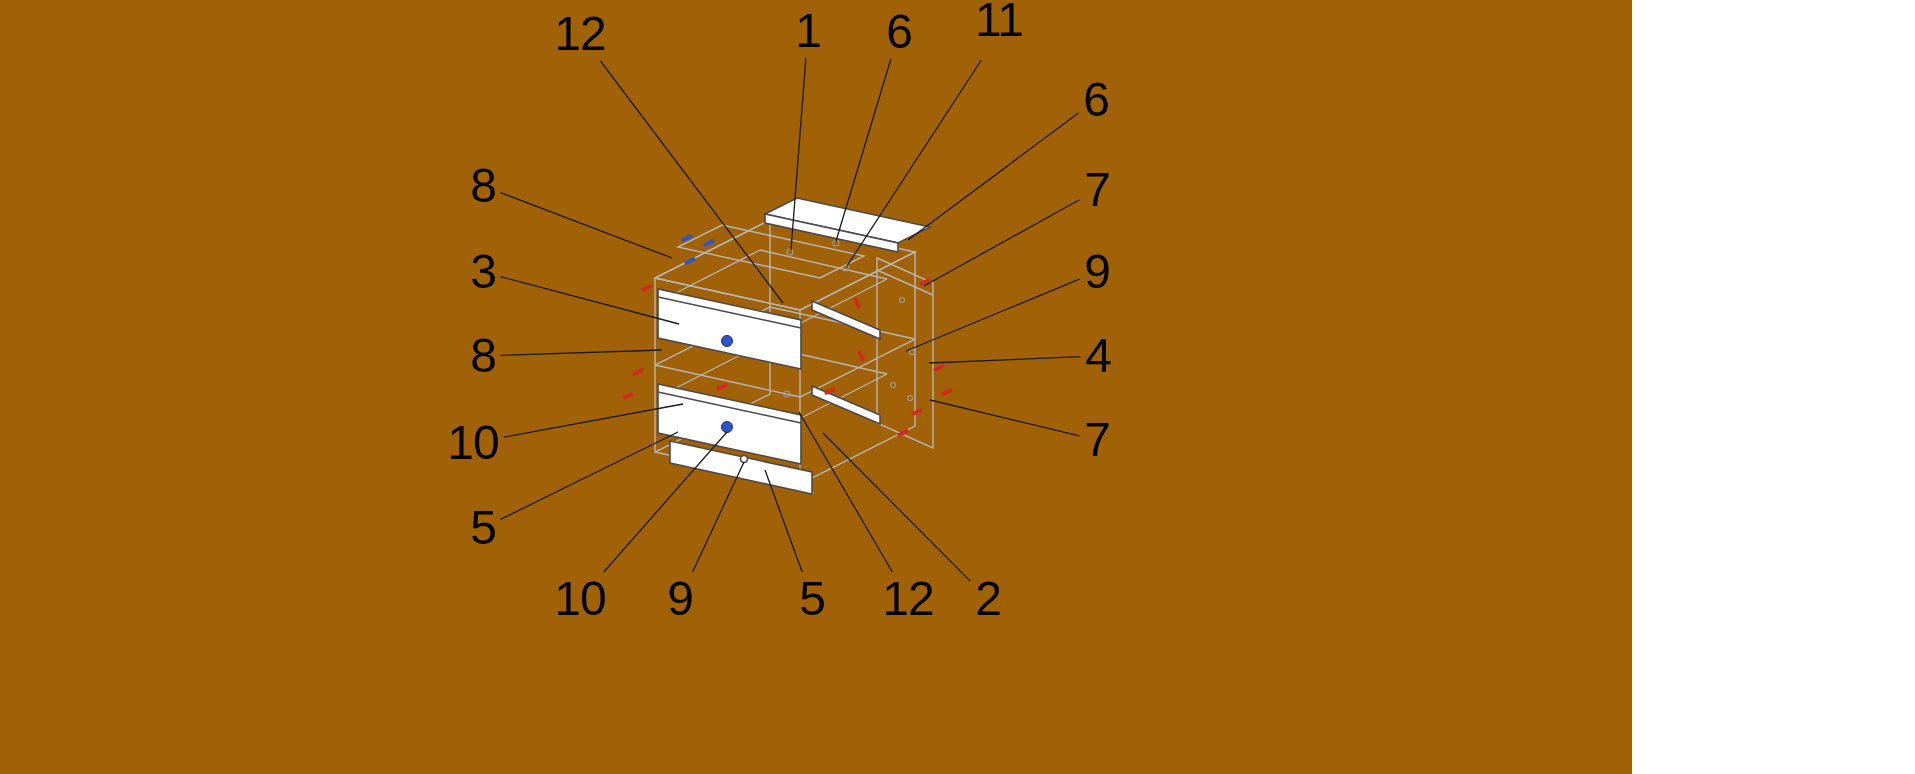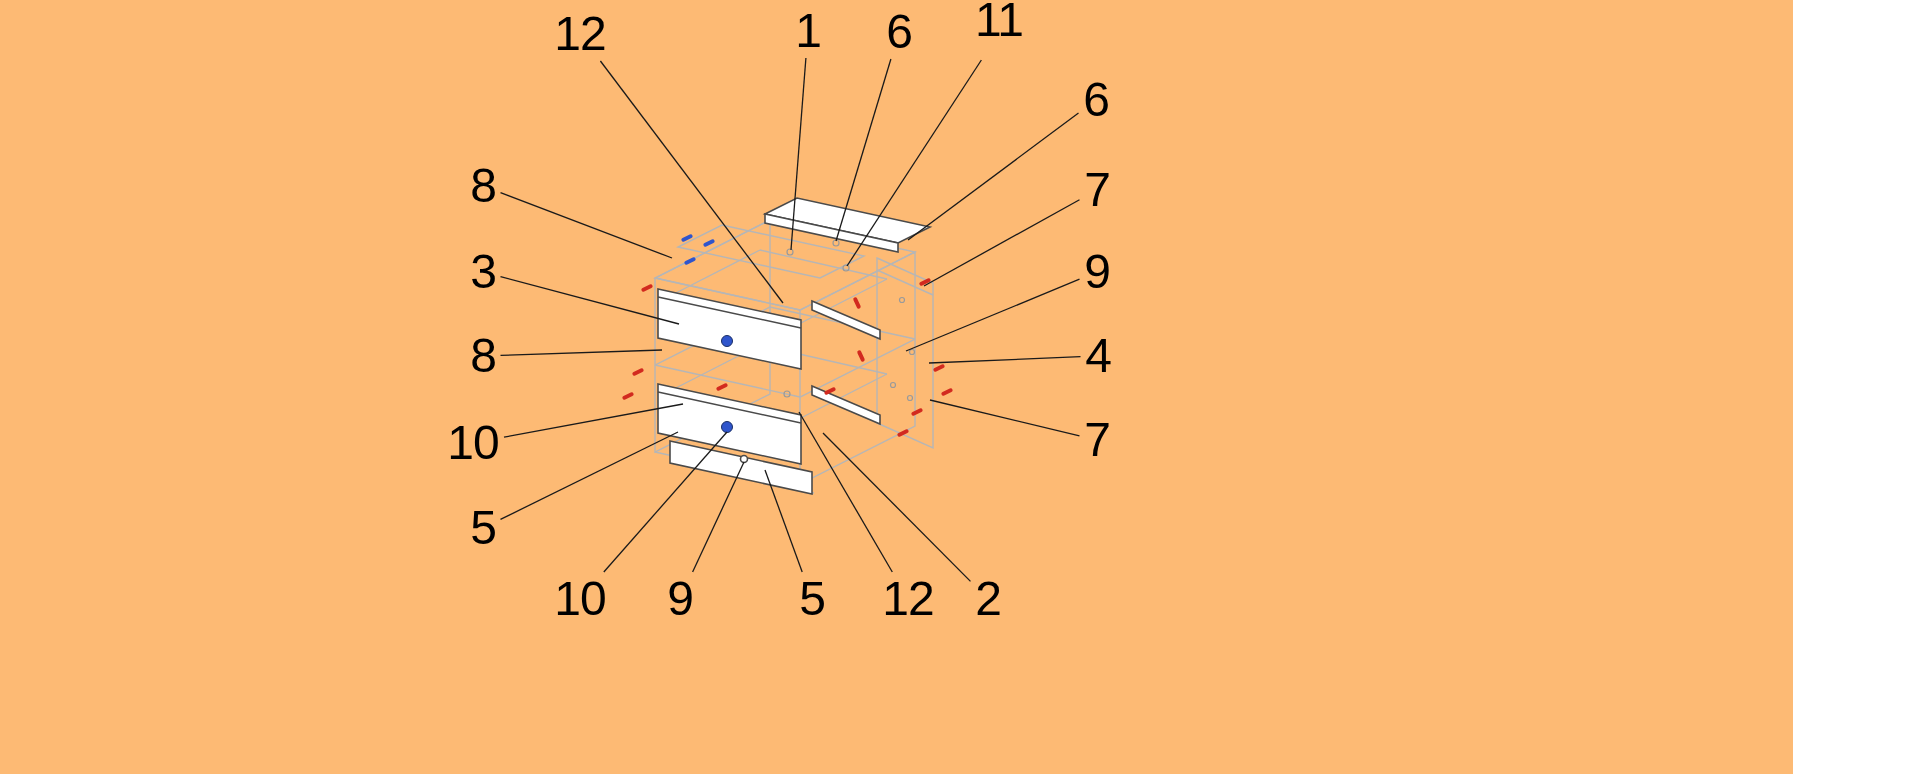--- a/index.html
+++ b/index.html
@@ -5,23 +5,23 @@
   html, body {
     margin: 0;
     padding: 0;
     background: #ffffff;
     width: 1915px;
     height: 774px;
     overflow: hidden;
   }
   #stage {
     position: relative;
-    width: 1793px;
+    width: 1632px;
     height: 774px;
-    background: #fdba74;
+    background: #a16207;
     font-family: "Liberation Sans", sans-serif;
   }
   #diagram-svg {
     position: absolute;
     left: 0;
     top: 0;
   }
   #labels {
     position: absolute;
     left: 0;

